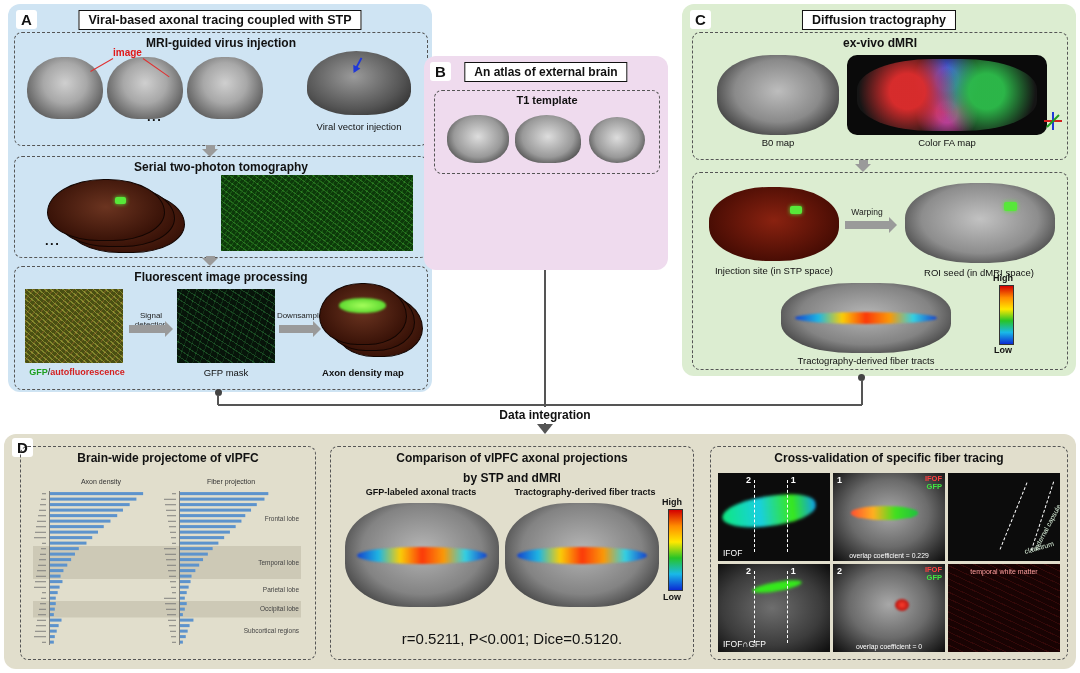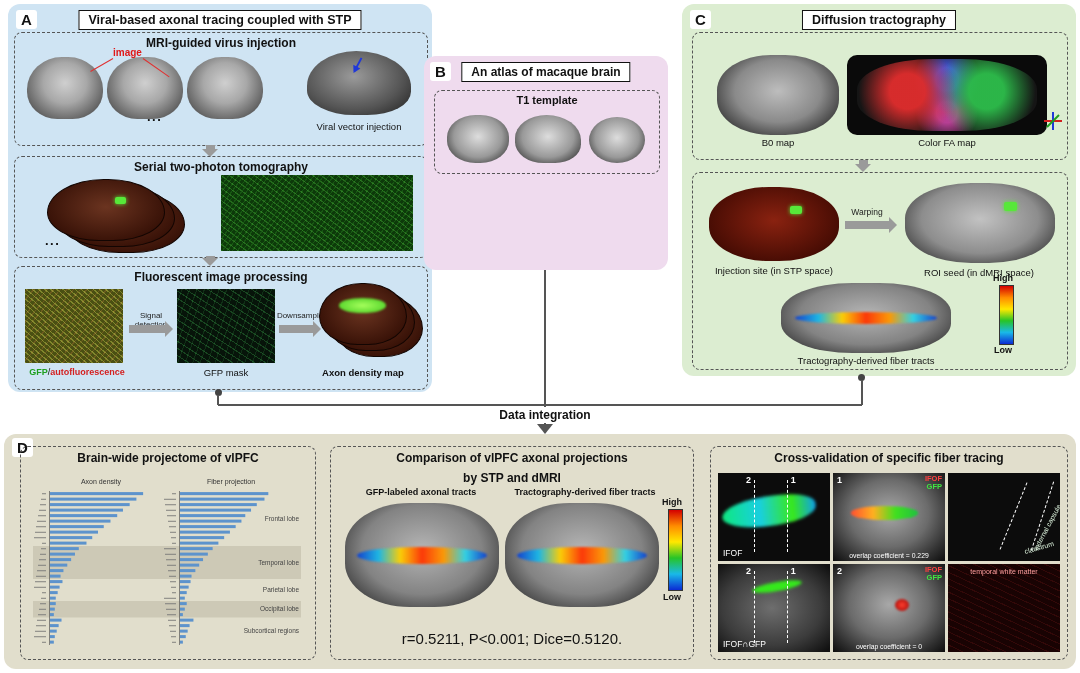--- a/index.html
+++ b/index.html
@@ -124,36 +124,37 @@
       <div class="ph stp" style="left:312px;top:22px;width:86px;height:60px"></div>
       <div class="ph stp" style="left:304px;top:16px;width:86px;height:60px">
         <div class="gstreak"></div>
       </div>
       <div class="cap" style="left:290px;top:100px;width:116px;font-weight:600">Axon density map</div>
     </div>
   </div>
 
   <div class="panel" style="left:424px;top:56px;width:244px;height:214px;background:#efdbee">
     <span class="plabel" style="left:6px;top:6px">B</span>
-    <div class="tbox" style="top:6px;font-size:12px">An atlas of macaque brain</div>
+    <div class="tbox" style="top:6px;font-size:12px">An atlas of external brain</div>
 
     <div class="dbox" style="left:10px;top:34px;width:224px;height:82px">
       <div class="stitle-sm">T1 template</div>
       <div class="ph t1" style="left:12px;top:24px;width:62px;height:48px"></div>
       <div class="ph t1" style="left:80px;top:24px;width:66px;height:48px;border-radius:55% 60% 45% 50%"></div>
       <div class="ph t1" style="left:154px;top:26px;width:56px;height:46px;border-radius:50%"></div>
     </div>
 
   </div>
 
   <div class="panel" style="left:682px;top:4px;width:394px;height:372px;background:#dcedd1">
     <span class="plabel" style="left:8px;top:6px">C</span>
     <div class="tbox" style="top:6px">Diffusion tractography</div>
 
     <div class="dbox" style="left:10px;top:28px;width:374px;height:126px">
+      <div class="stitle">ex-vivo dMRI</div>
       <div class="ph b0" style="left:24px;top:22px;width:122px;height:80px"></div>
       <div class="cap" style="left:24px;top:104px;width:122px">B0 map</div>
       <div class="ph fa" style="left:154px;top:22px;width:200px;height:80px"></div>
       <div class="cap" style="left:154px;top:104px;width:200px">Color FA map</div>
     </div>
     <svg style="position:absolute;left:362px;top:108px" width="18" height="18">
       <line x1="0" y1="9" x2="18" y2="9" stroke="#d42020" stroke-width="2"></line>
       <line x1="9" y1="0" x2="9" y2="18" stroke="#2038d8" stroke-width="2"></line>
       <line x1="3" y1="15" x2="15" y2="3" stroke="#1fa01f" stroke-width="2"></line>
     </svg>

